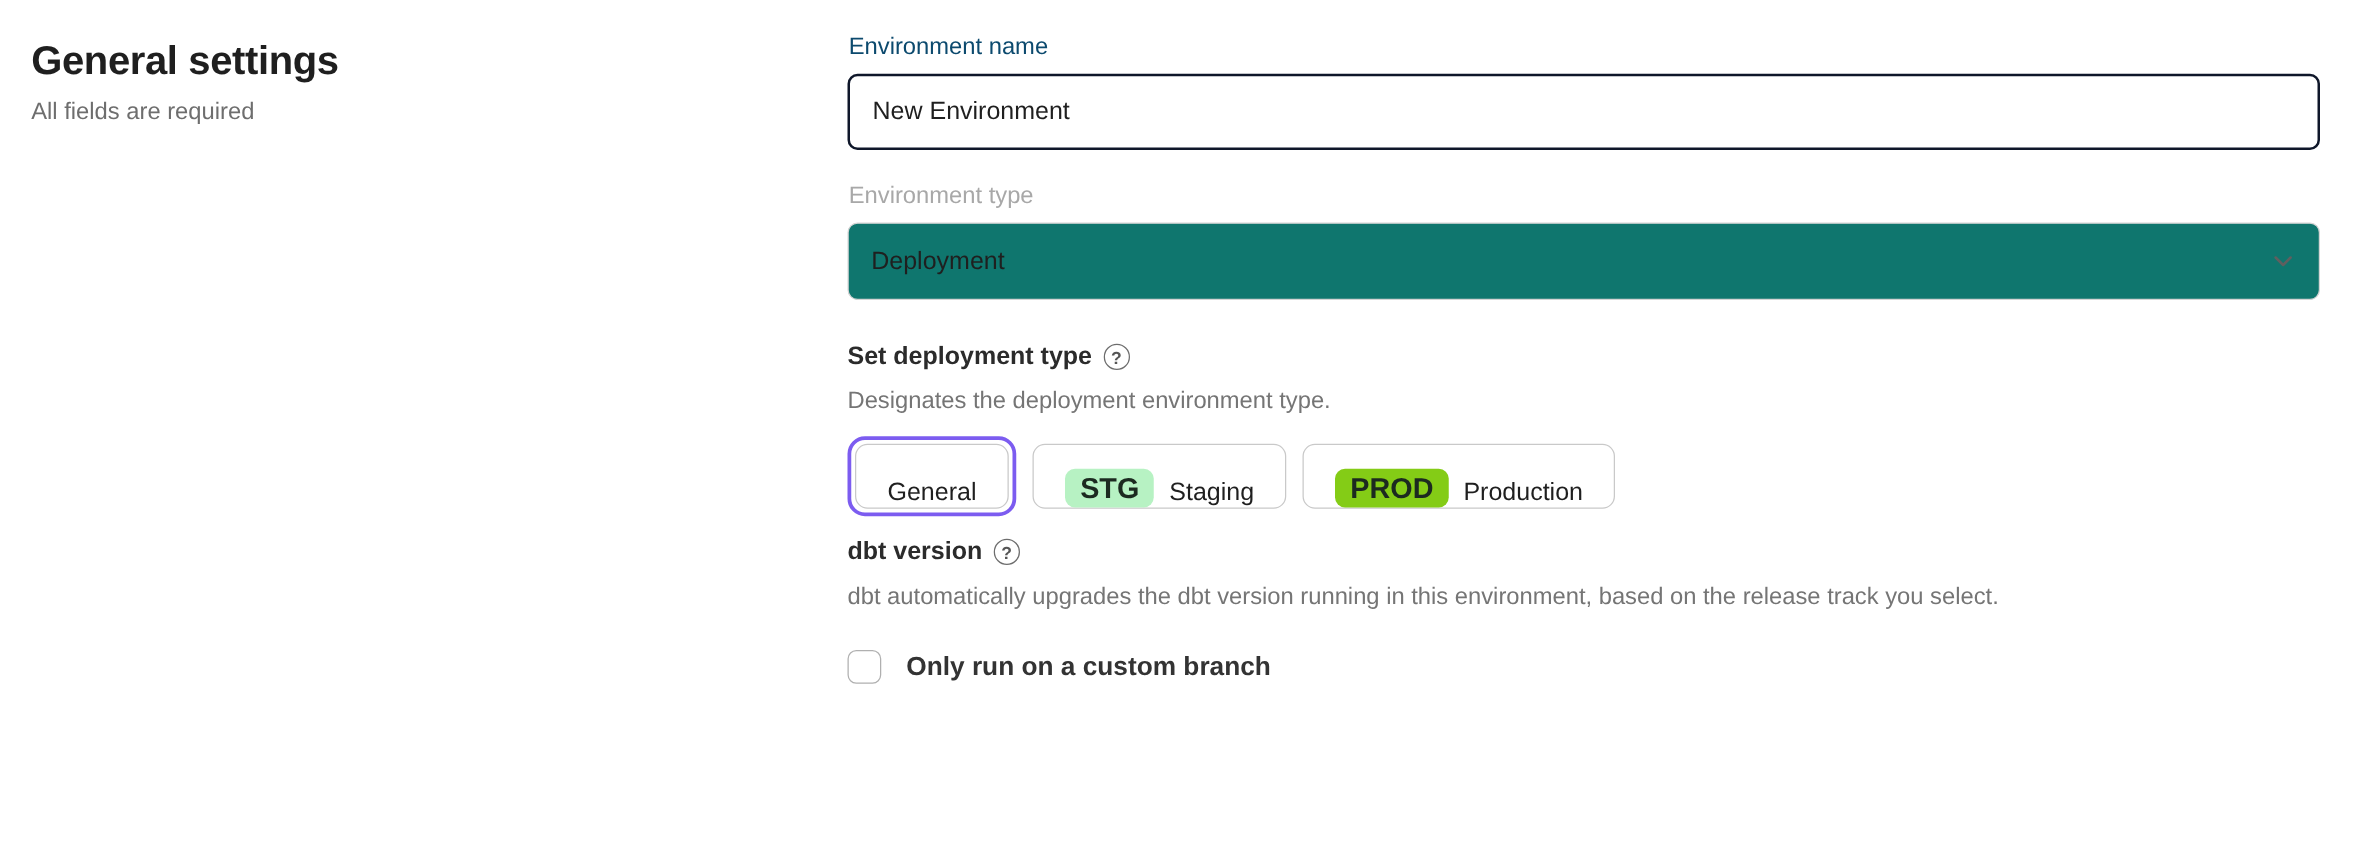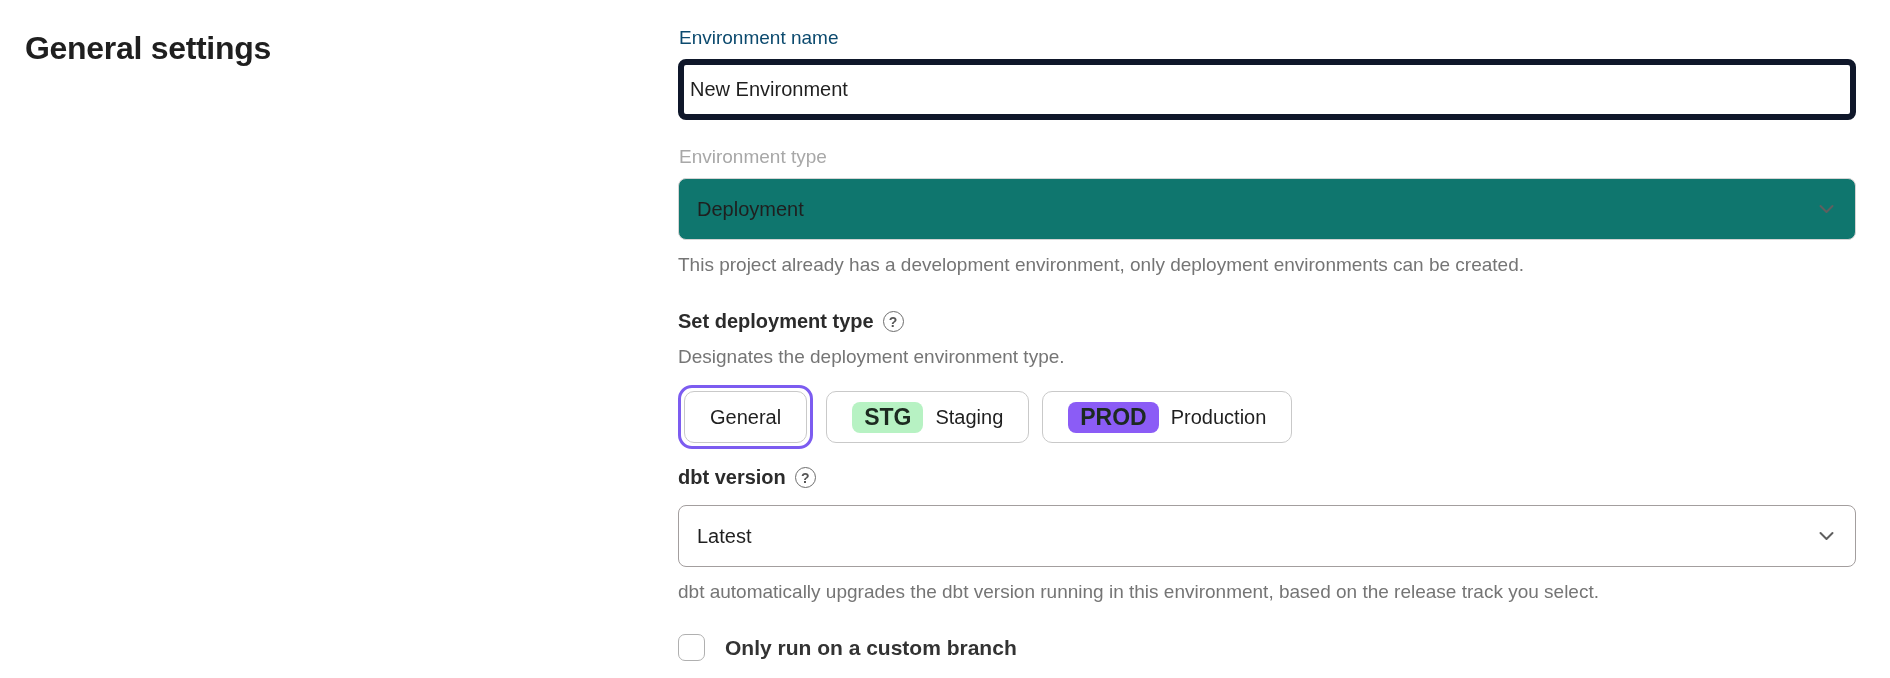--- a/index.html
+++ b/index.html
@@ -28,25 +28,25 @@
     color: #0c4a6e; margin: 0 0 10px 1px;
   }
   .field-label.disabled { color: #a8a8a8; }
   .bold-label {
     display: flex; align-items: center; gap: 9px;
     font-size: 20px; font-weight: 700; color: #2b2b2b;
   }
 
   .text-input {
     width: 100%; height: 61px;
-    border: 6px solid #0f172a; border-radius: 8px;
+    border: 2px solid #0f172a; border-radius: 8px;
     background: #ffffff;
     font-family: "Liberation Sans", sans-serif;
     font-size: 20px; color: #1f1f1f;
-    padding: 0 6px; outline: none;
+    padding: 0 18px; outline: none;
   }
 
   .select {
     position: relative; width: 100%; height: 62px;
     border-radius: 8px; display: flex; align-items: center;
     padding: 0 52px 0 18px; font-size: 20px; color: #1f1f1f;
     cursor: pointer;
   }
   .select.enabled { background: #ffffff; border: 1px solid #a39e9e; }
   .select.disabled { background: #0f766e; border: 1px solid #d4d4d4; cursor: default; }
@@ -67,21 +67,21 @@
 
   .section-desc { margin-top: 13px; font-size: 19px; color: #757575; }
 
   
   .btn-row { margin-top: 17px; display: flex; align-items: center; gap: 13px; }
   .ring {
     border: 3px solid #7c5cf0; border-radius: 14px; padding: 3px;
     display: inline-flex;
   }
   .type-btn {
-    display: inline-flex; align-items: center; gap: 12px;
+    display: inline-flex; align-items: flex-end; gap: 12px;
     height: 52px; padding: 0 25px;
     background: #ffffff; border: 1px solid #c9c9c9; border-radius: 10px;
     font-family: "Liberation Sans", sans-serif;
     font-size: 20px; color: #1f1f1f; cursor: pointer; white-space: nowrap;
   }
   .badge {
     display: inline-flex; align-items: center;
     border-radius: 8px; padding: 2px 12px;
     font-size: 23px; font-weight: 600; color: #1c2a20;
   }
@@ -101,40 +101,40 @@
     cursor: pointer;
   }
 </style>
 </head>
 <body>
 
 <div class="page">
 
   <div class="left-col">
     <h1 class="page-title">General settings</h1>
+    <p class="page-subtitle">All fields are required</p>
   </div>
 
   <div class="form-col">
 
     
     <label class="field-label">Environment name</label>
     <input class="text-input" type="text" value="New Environment" style="">
 
     
     <div class="mt-env-type">
       <label class="field-label disabled">Environment type</label>
       <div class="select disabled">
         <span>Deployment</span>
         <span class="chev">
           <svg width="17" height="11" viewBox="0 0 17 11">
             <path d="M2.5 2.5l6 6 6-6" fill="none" stroke="#5f5f5f" stroke-width="2" stroke-linecap="round" stroke-linejoin="round"></path>
           </svg>
         </span>
       </div>
-      <p class="helper-text">This project already has a development environment, only deployment environments can be created.</p>
     </div>
 
     
     <div class="mt-section">
       <div class="bold-label">
         <span>Set deployment type</span>
         <span class="help-icon">?</span>
       </div>
       <p class="section-desc">Designates the deployment environment type.</p>
 
@@ -144,38 +144,30 @@
             <span>General</span>
           </button>
         </span>
 
         <button class="type-btn">
           <span class="badge" style="background: rgb(183, 242, 195);">STG</span>
           <span>Staging</span>
         </button>
 
         <button class="type-btn">
-          <span class="badge" style="background: #8b5cf6;">PROD</span>
+          <span class="badge" style="background: #84cc16;">PROD</span>
           <span>Production</span>
         </button>
       </div>
     </div>
 
     
     <div class="bold-label dbt-label-row">
       <span>dbt version</span>
       <span class="help-icon">?</span>
-    </div>
-    <div class="select enabled dbt-select">
-      <span>Latest</span>
-      <span class="chev">
-        <svg width="17" height="11" viewBox="0 0 17 11">
-          <path d="M2.5 2.5l6 6 6-6" fill="none" stroke="#5f5f5f" stroke-width="2" stroke-linecap="round" stroke-linejoin="round"></path>
-        </svg>
-      </span>
     </div>
     <p class="helper-text">dbt automatically upgrades the dbt version running in this environment, based on the release track you select.</p>
 
     
     <div class="checkbox-row">
       <span class="checkbox"></span>
       <span class="checkbox-label">Only run on a custom branch</span>
     </div>
 
   </div>

